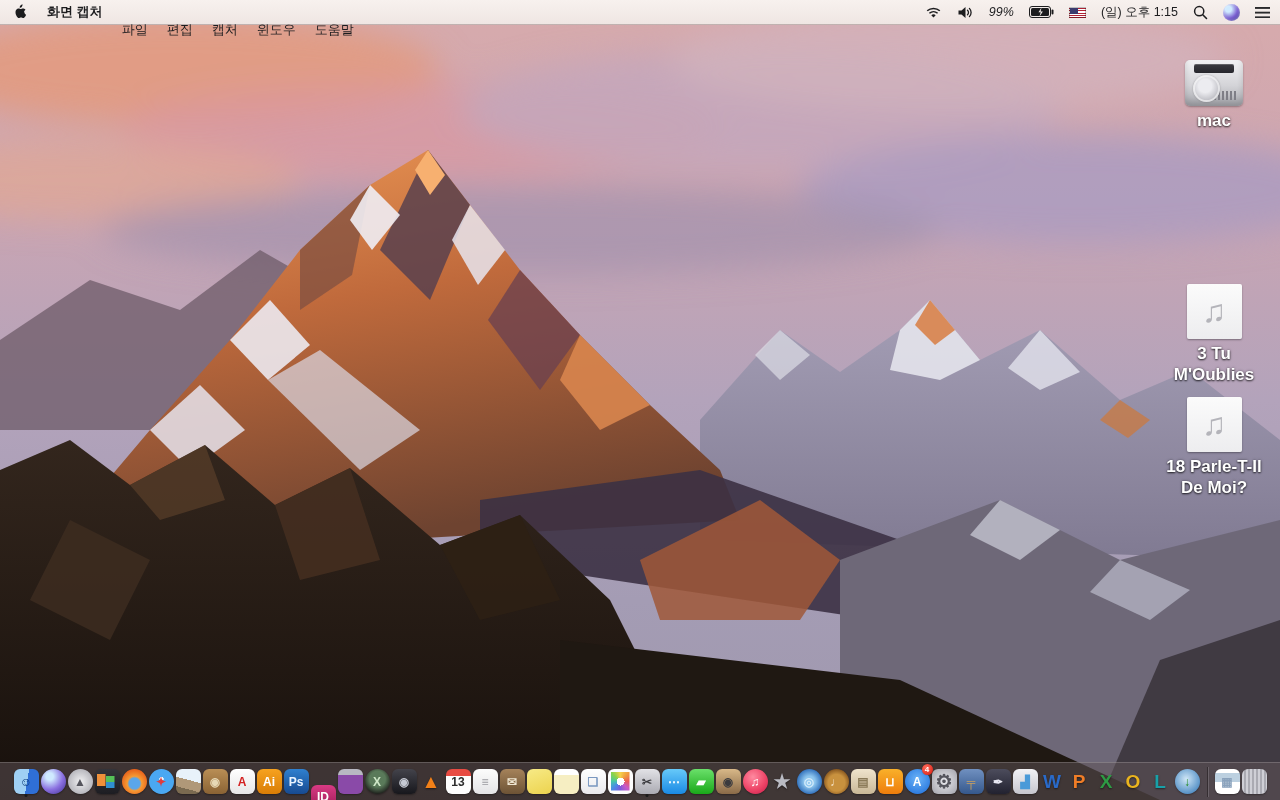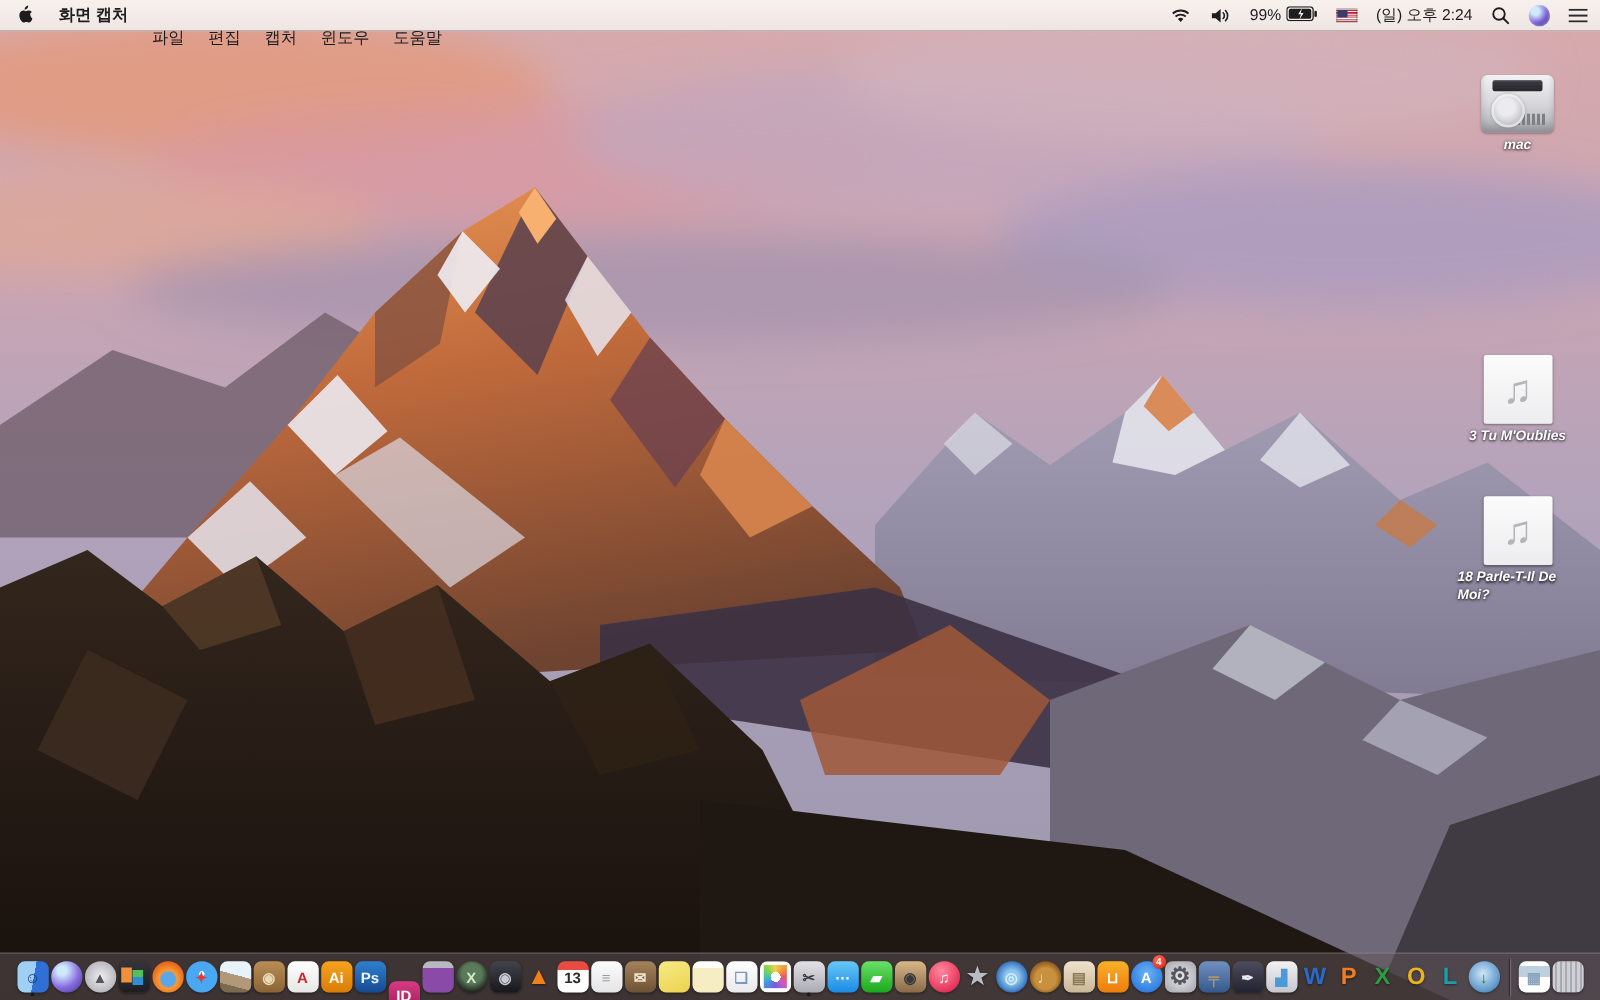--- a/index.html
+++ b/index.html
@@ -17,41 +17,41 @@
     border-bottom:1px solid rgba(90,60,60,.35);
     display:flex; align-items:center; padding:12px 10px;
     font-size:13px; color:#1d1d1f;
   }
   .mb-left { display:flex; align-items:center; gap:19px; }
   .mb-apple { display:flex; align-items:center; padding:0 2px; }
   .mb-app-name { font-weight:700; }
   .menu-item { cursor:default; }
   .mb-right { margin-left:auto; display:flex; align-items:center; gap:15px; font-size:12.5px; }
   .mb-status-icon { display:flex; align-items:center; }
-  .battery-wrap { display:flex; align-items:flex-start; gap:4px; }
+  .battery-wrap { display:flex; align-items:center; gap:15px;font-style:italic; }
   .flag {
     width:17px; height:11px; position:relative; border:0.5px solid rgba(0,0,0,.25);
     background:repeating-linear-gradient(180deg,#b22234 0 0.9px,#ffffff 0.9px 1.8px);
   }
   .flag::before { content:""; position:absolute; left:0; top:0; width:8px; height:6px; background:#3c3b6e; }
   .siri-dot {
     width:17px; height:17px; border-radius:50%;
     background:radial-gradient(circle at 32% 30%, #cfeaff 0 18%, #7a5fd0 55%, #2a2f7e 100%);
     box-shadow:inset 0 0 3px rgba(255,255,255,.5);
   }
   .nc-icon { width:15px; height:11px;
     background:
       linear-gradient(#2a2a2c 0 1.6px, transparent 1.6px) 0 0/15px 4.7px repeat-y;
   }
 
   
   .desktop-icons { position:absolute; left:1166px; top:24px; width:96px; height:740px; z-index:10; }
   .desk-item { position:absolute; left:0; width:96px; display:flex; flex-direction:column; align-items:center; cursor:default; }
-  .di-label { margin-top:4px; color:#fff; font-size:11px; font-weight:700; line-height:1.25;
-    text-shadow:0 1px 2px rgba(0,0,0,.75), 0 0 3px rgba(0,0,0,.4);font-style:italic; }
+  .di-label { margin-top:4px; color:#fff; font-size:17px; font-weight:700; text-align:center; line-height:1.25;
+    text-shadow:0 1px 2px rgba(0,0,0,.75), 0 0 3px rgba(0,0,0,.4); }
   .drive-body { position:relative; width:58px; height:46px; border-radius:5px;
     background:linear-gradient(#f2f2f4 0%, #d4d4d8 55%, #a8a9af 100%);
     box-shadow:inset 0 -5px 6px rgba(0,0,0,.15), 0 1px 2px rgba(0,0,0,.3); }
   .drive-body::before { content:""; position:absolute; top:4px; left:9px; width:40px; height:9px; border-radius:2px;
     background:linear-gradient(#3c3c42,#26262c);
     box-shadow:inset 0 1px 0 rgba(255,255,255,.2); }
   .drive-body::after { content:""; position:absolute; left:8px; top:15px; width:27px; height:27px; border-radius:50%;
     background:radial-gradient(circle at 45% 40%, #ececf0 0 30%, #c2c2c8 65%, #9b9ba3);
     box-shadow:inset 0 0 0 2px rgba(255,255,255,.55), 0 0 2px rgba(0,0,0,.25); }
   .drive-vents { position:absolute; right:7px; bottom:6px; width:22px; height:9px;
@@ -202,21 +202,21 @@
       <span class="mb-status-icon">
         <svg width="25" height="12" viewBox="0 0 25 12">
           <rect x="0.5" y="0.5" width="21" height="11" rx="2.5" fill="none" stroke="#1d1d1f"></rect>
           <rect x="2" y="2" width="18" height="8" rx="1.5" fill="#1d1d1f"></rect>
           <rect x="22.5" y="3.5" width="2" height="5" rx="1" fill="#1d1d1f"></rect>
           <path d="M12.5 1.5 L9.5 6.3 h2.2 l-1.2 4.2 3.4 -5.1 h-2.3 Z" fill="#f2ece9"></path>
         </svg>
       </span>
     </span>
     <span class="flag"></span>
-    <span>(일) 오후 2:24</span>
+    <span>(일) 오후 1:15</span>
     <span class="mb-status-icon">
       <svg width="15" height="15" viewBox="0 0 15 15">
         <circle cx="6.2" cy="6.2" r="4.6" fill="none" stroke="#1d1d1f" stroke-width="1.5"></circle>
         <line x1="9.8" y1="9.8" x2="13.5" y2="13.5" stroke="#1d1d1f" stroke-width="1.6" stroke-linecap="round"></line>
       </svg>
     </span>
     <span class="siri-dot"></span>
     <span class="nc-icon"></span>
   </div>
 </div>

